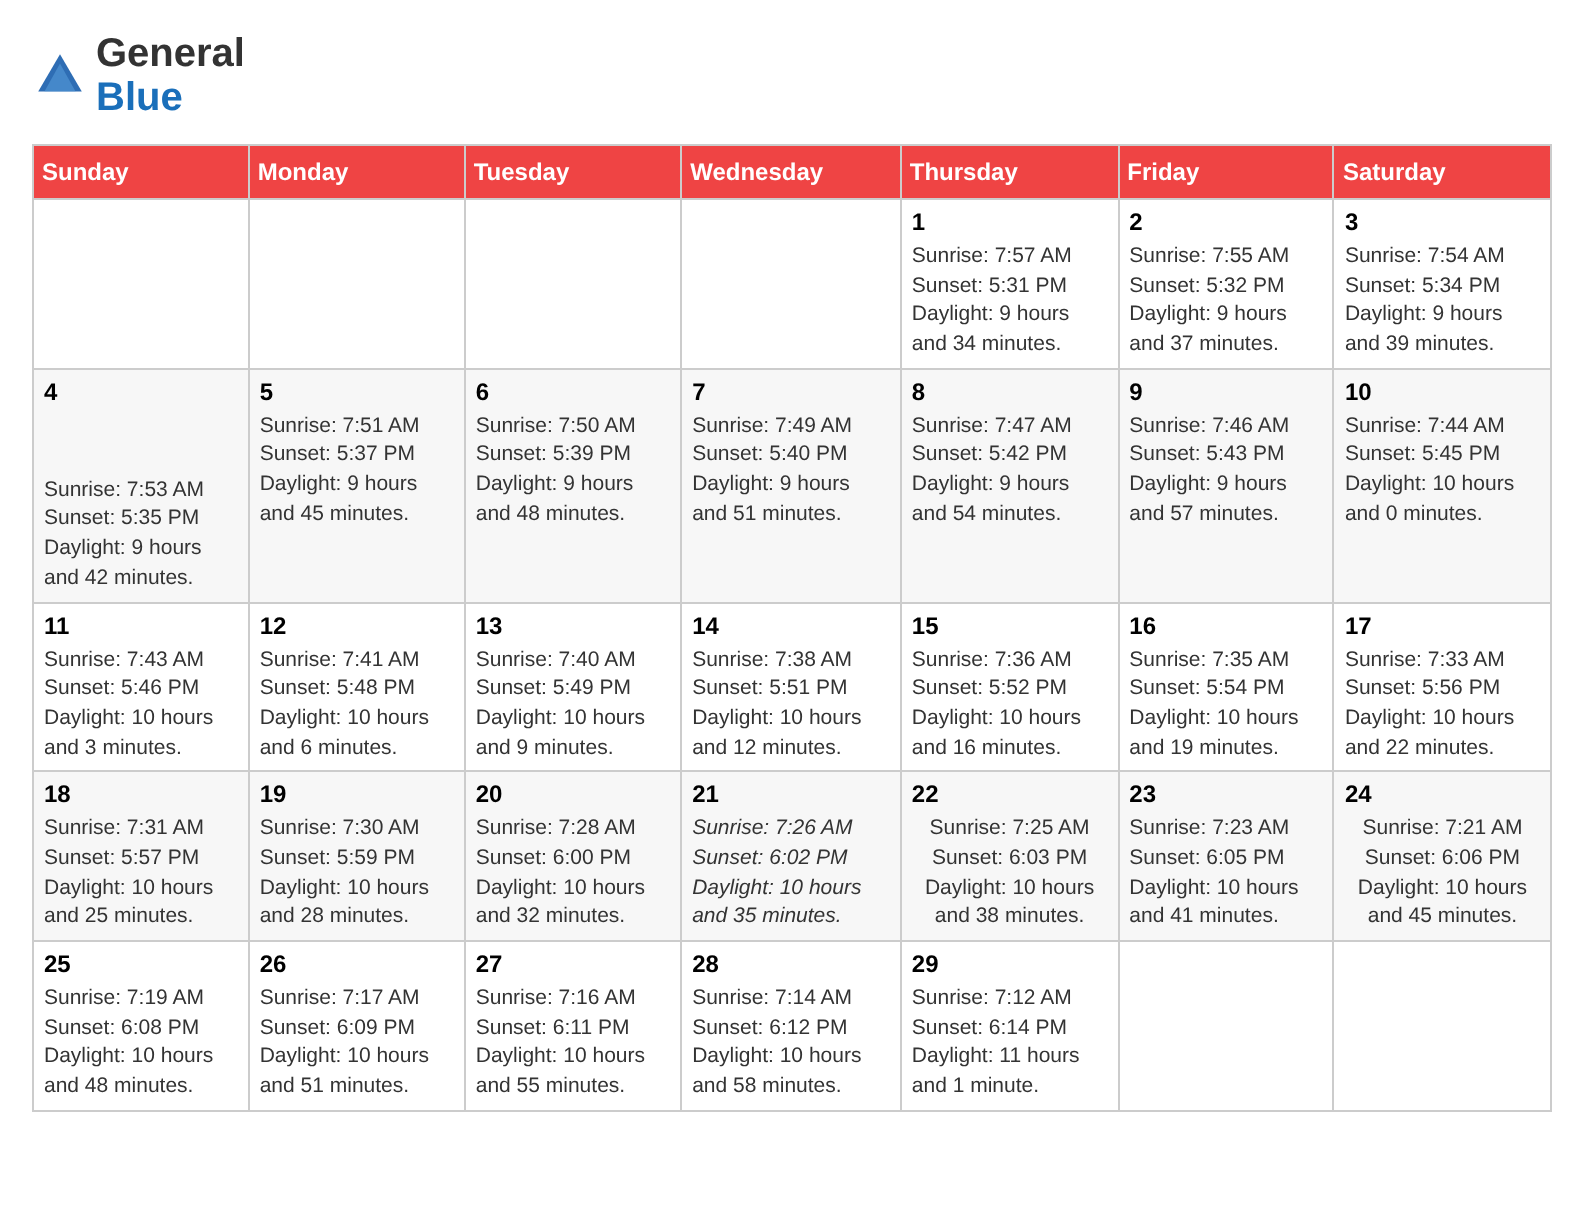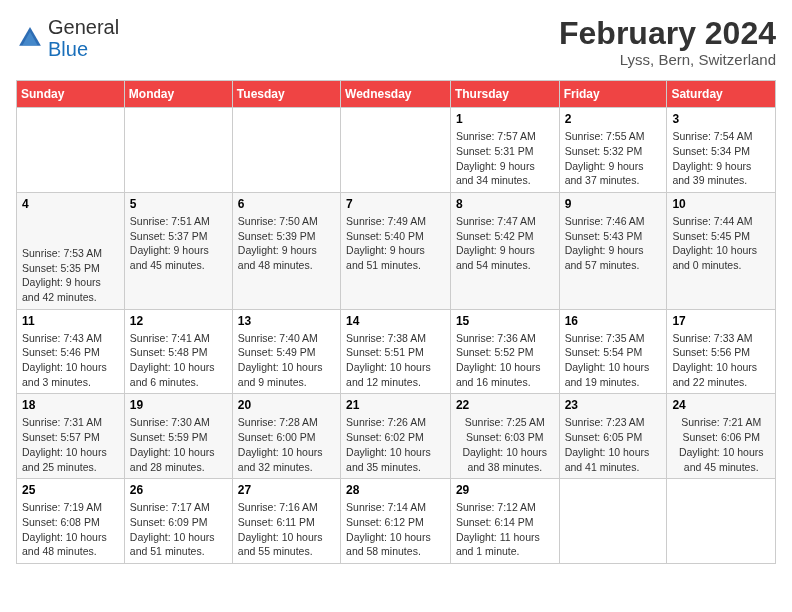--- a/index.html
+++ b/index.html
@@ -16,21 +16,21 @@
       align-items: flex-start;
       margin-bottom: 12px;
     }
     .logo {
       display: flex;
       align-items: center;
       gap: 4px;
     }
     .logo-text {
       font-size: 20px;
-      font-weight: normal;
+      font-weight: bold;
       line-height: 1.1;
     }
     .logo-general { color: #333; }
     .logo-blue { color: #1a6fba; text-align: right; }
     .logo-icon {
       width: 28px;
       height: 28px;
     }
     .title-block {
       text-align: right;
@@ -92,24 +92,20 @@
   <div class="logo">
     <svg class="logo-icon" viewBox="0 0 36 36">
       <polygon points="18,4 32,28 4,28" fill="#2e6db4"></polygon>
       <polygon points="18,10 28,28 8,28" fill="#5ba3e0" opacity="0.5"></polygon>
     </svg>
     <div class="logo-text">
       <span class="logo-general">General</span><br>
       <span class="logo-blue">Blue</span>
     </div>
   </div>
-  <div class="title-block">
-    <div class="month-year">February 2024</div>
-    <div class="location">Lyss, Bern, Switzerland</div>
-  </div>
 </div>
 
 <table>
   <thead>
     <tr>
     <th>Sunday</th>
         <th>Monday</th>
         <th>Tuesday</th>
         <th>Wednesday</th>
         <th>Thursday</th>
@@ -244,21 +240,21 @@
 Daylight: 10 hours and 28 minutes.</div>
         </td>
         <td>
           <span class="day-num">20</span>
           <div class="day-info" style="white-space: pre-line;">Sunrise: 7:28 AM
 Sunset: 6:00 PM
 Daylight: 10 hours and 32 minutes.</div>
         </td>
         <td>
           <span class="day-num">21</span>
-          <div class="day-info" style="white-space: pre-line;">Sunrise: 7:26 AM
+          <div class="day-info" style="white-space: pre-line; font-style: italic;">Sunrise: 7:26 AM
 Sunset: 6:02 PM
 Daylight: 10 hours and 35 minutes.</div>
         </td>
         <td>
           <span class="day-num">22</span>
           <div class="day-info" style="white-space: pre-line; text-align: center;">Sunrise: 7:25 AM
 Sunset: 6:03 PM
 Daylight: 10 hours and 38 minutes.</div>
         </td>
         <td>

